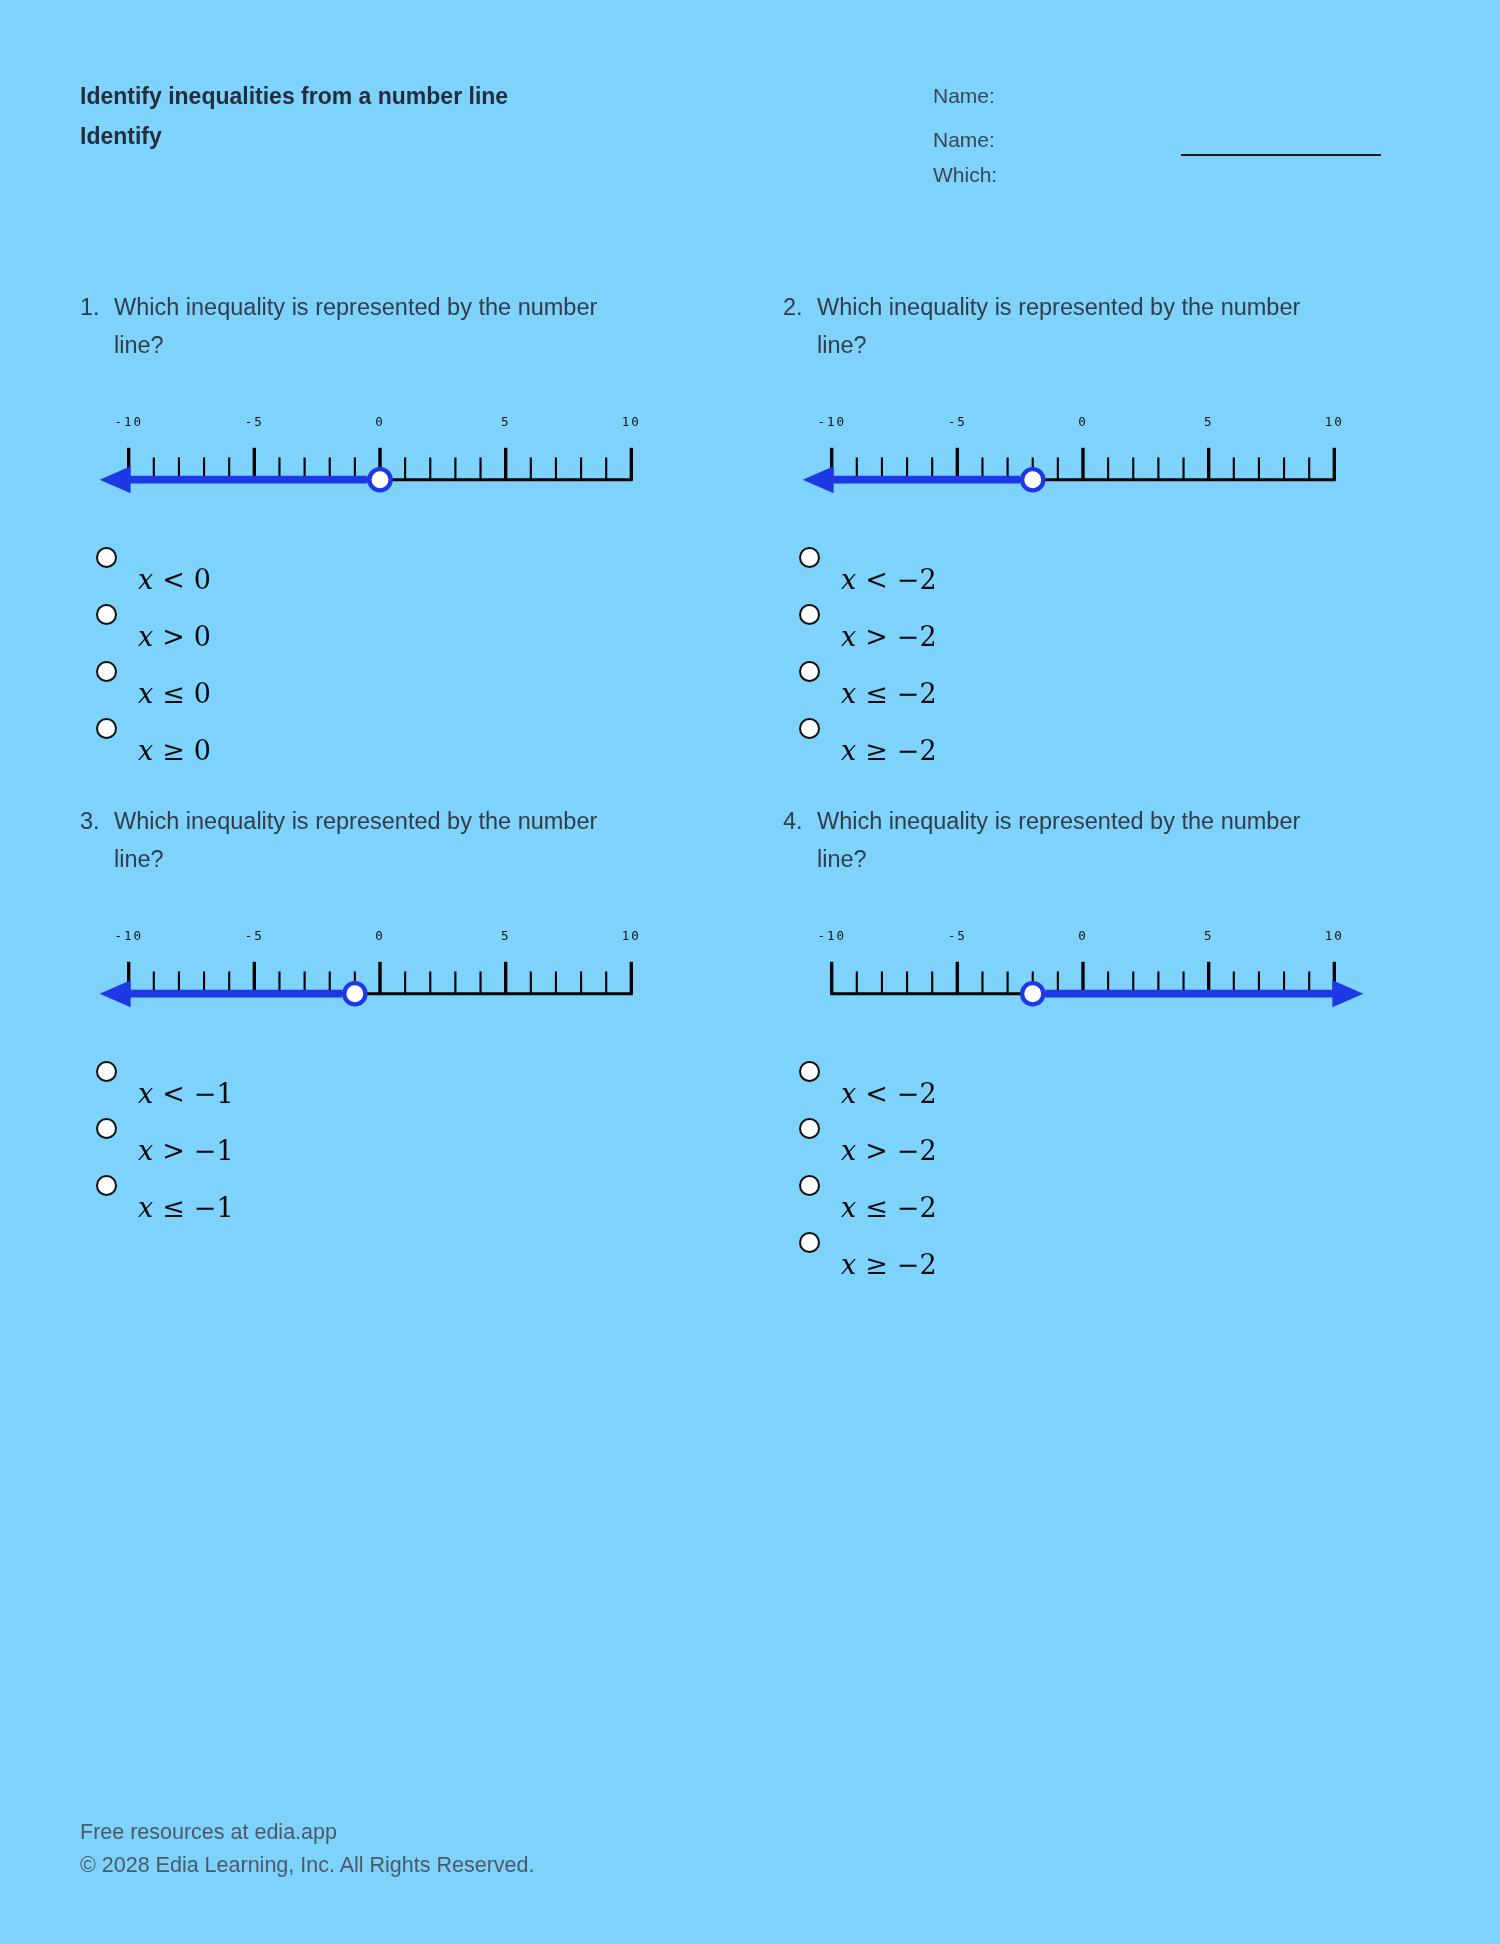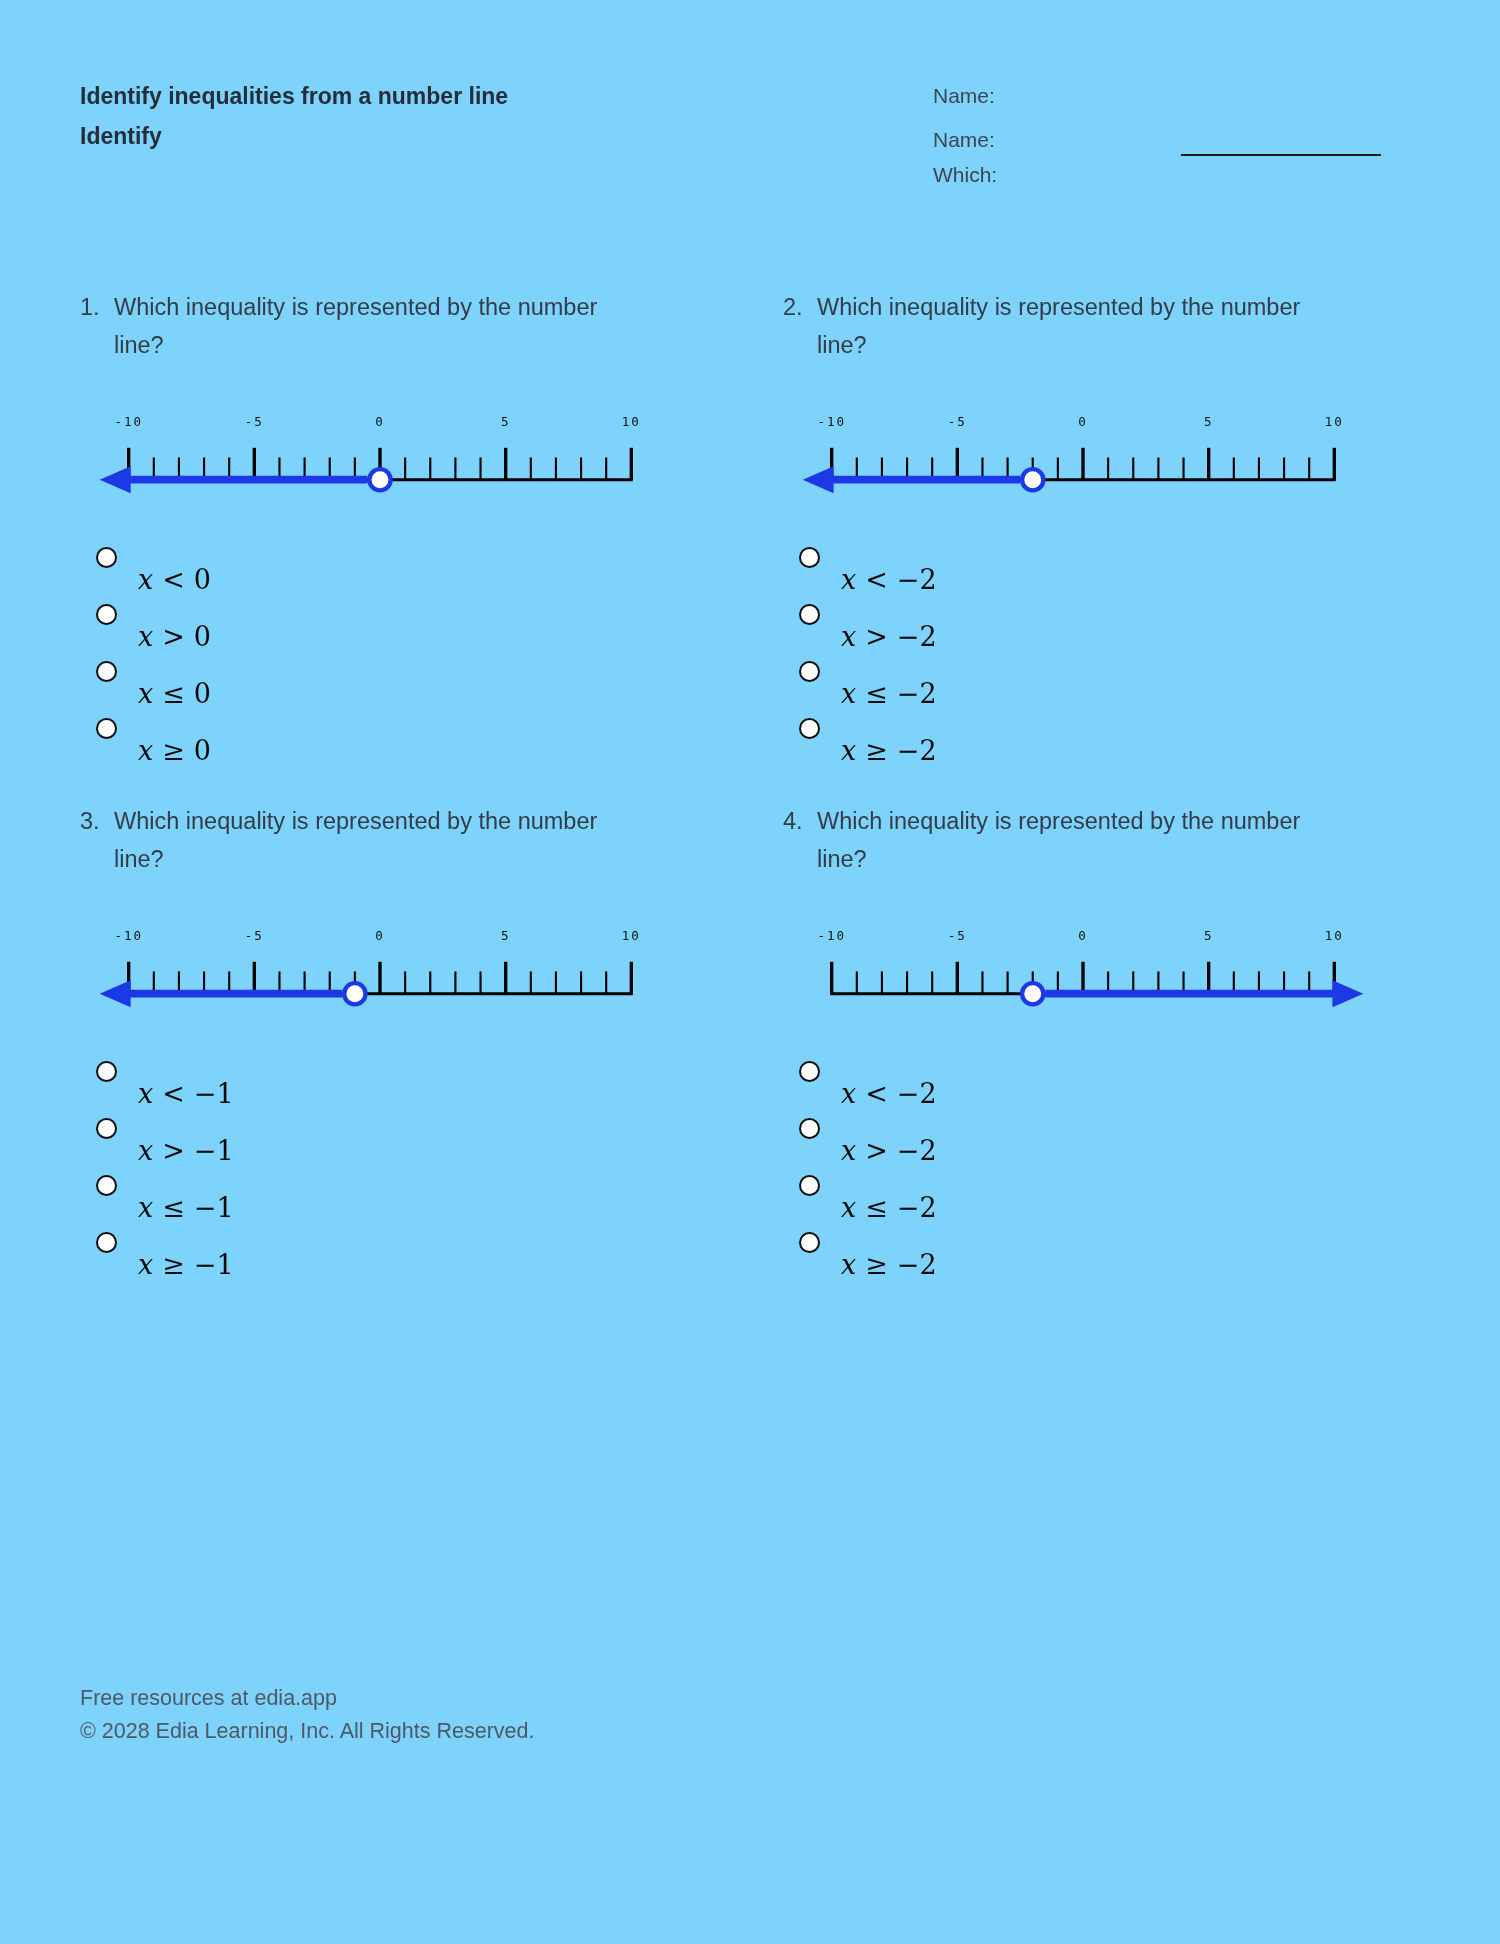--- a/index.html
+++ b/index.html
@@ -33,21 +33,21 @@
 
   
   .options { margin:26px 0 0 16px; }
   .option { display:flex; align-items:center; height:57px; cursor:pointer; }
   .radio { width:21px; height:21px; border:2px solid #101010; border-radius:50%; margin-right:21px; flex:none; background:#fff; }
   .math { font-family:"DejaVu Serif", serif; font-size:27px; color:#0a0a0a;margin-top:44px; }
   .math .mvar { font-style:italic; margin-right:9px; }
   .math .mop  { margin-right:9px; }
 
   
-  .footer { position:absolute; left:80px; top:1682px; font-size:21.5px; color:#4e5866; line-height:1.55; }
+  .footer { position:absolute; left:80px; top:1816px; font-size:21.5px; color:#4e5866; line-height:1.55; }
 </style>
 </head>
 <body>
 
 <div class="page">
 
   <div class="header">
     <div class="title">
       <div>Identify inequalities from a number line</div>
       <div>Identify</div>
@@ -225,24 +225,20 @@
           <span class="math"><i class="mvar">x</i><span class="mop">&lt;</span><span class="mval">−1</span></span>
         </label>
         <label class="option">
           <span class="radio"></span>
           <span class="math"><i class="mvar">x</i><span class="mop">&gt;</span><span class="mval">−1</span></span>
         </label>
         <label class="option">
           <span class="radio"></span>
           <span class="math"><i class="mvar">x</i><span class="mop">≤</span><span class="mval">−1</span></span>
         </label>
-        <label class="option">
-          <span class="radio"></span>
-          <span class="math"><i class="mvar">x</i><span class="mop">≥</span><span class="mval">−1</span></span>
-        </label>
       </div>
     </section>
 
     <section class="question">
       <div class="q-prompt">
         <span class="q-num">4.</span>
         <span class="q-text">Which inequality is represented by the number line?</span>
       </div>
       <svg class="numberline" viewBox="0 0 600 96">
           <text x="40" y="16" class="nl-label">-10</text>

